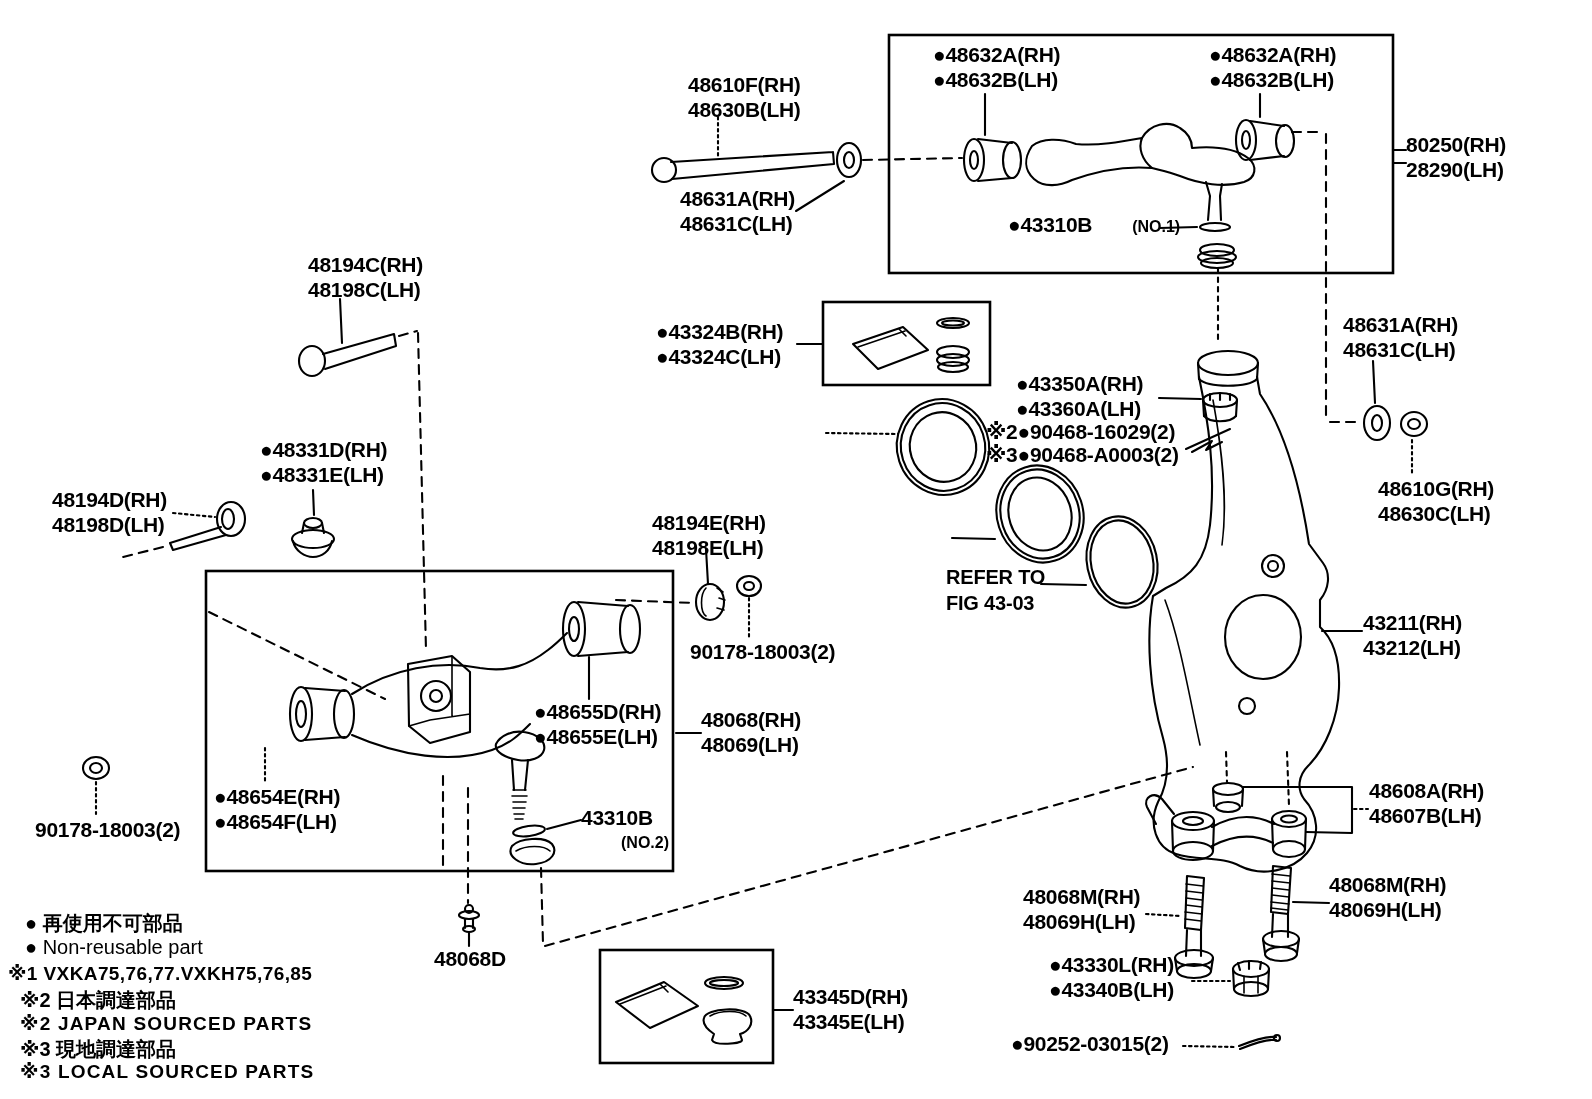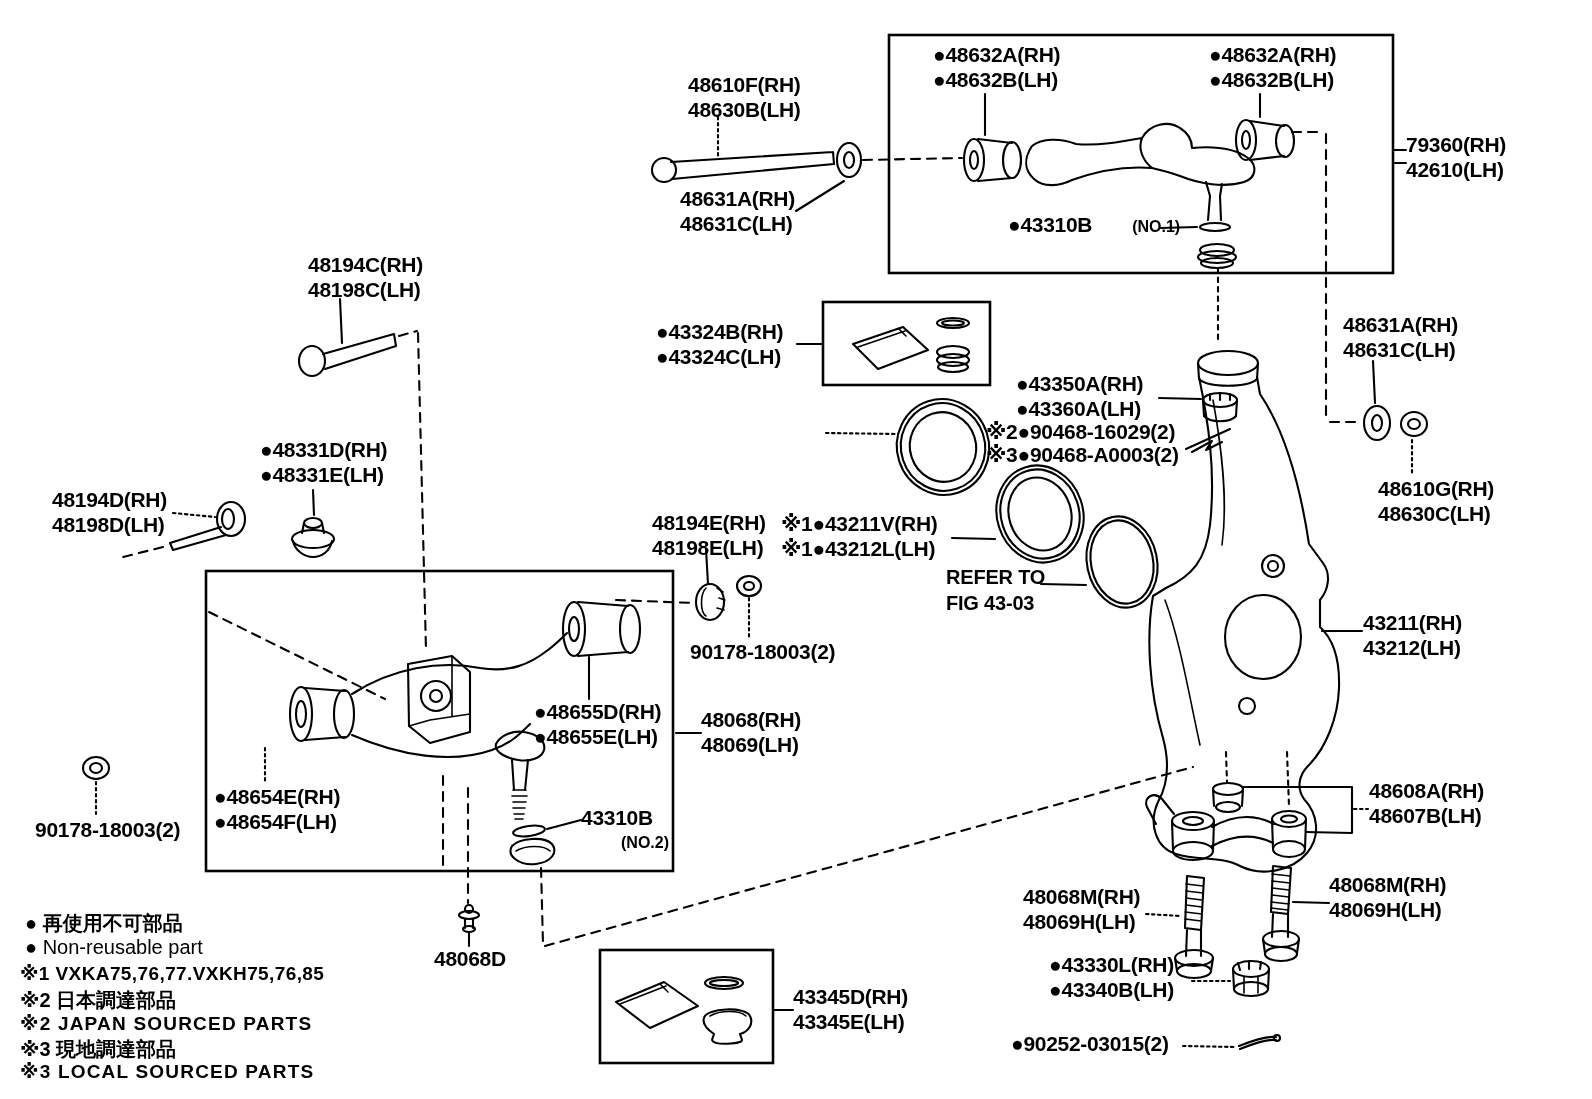--- a/index.html
+++ b/index.html
@@ -283,22 +283,22 @@
     <div>●48632B(LH)</div>
   </div>
   <div class="lbl" style="left:1209px;top:42px">
     <div>●48632A(RH)</div>
     <div>●48632B(LH)</div>
   </div>
   <div class="lbl" style="left:1008px;top:212px">
     <span>●43310B</span><span class="sm">(NO.1)</span>
   </div>
   <div class="lbl" style="left:1406px;top:132px">
-    <div>79360(RH)</div>
-    <div>42610(LH)</div>
+    <div>80250(RH)</div>
+    <div>28290(LH)</div>
   </div>
   <div class="lbl" style="left:1343px;top:312px">
     <div>48631A(RH)</div>
     <div>48631C(LH)</div>
   </div>
   <div class="lbl" style="left:1378px;top:476px">
     <div>48610G(RH)</div>
     <div>48630C(LH)</div>
   </div>
   <div class="lbl" style="left:1363px;top:610px">
@@ -334,24 +334,20 @@
   <div class="lbl" style="left:1016px;top:371px">
     <div>●43350A(RH)</div>
     <div>●43360A(LH)</div>
   </div>
   <div class="lbl" style="left:986px;top:419px">
     <div>※2●90468-16029(2)</div>
   </div>
   <div class="lbl" style="left:986px;top:442px">
     <div>※3●90468-A0003(2)</div>
   </div>
-  <div class="lbl" style="left:781px;top:511px">
-    <div>※1●43211V(RH)</div>
-    <div>※1●43212L(LH)</div>
-  </div>
   <div class="lbl ref" style="left:946px;top:564px;line-height:26px">
     <div>REFER TO</div>
     <div>FIG 43-03</div>
   </div>
   <div class="lbl" style="left:534px;top:699px">
     <div>●48655D(RH)</div>
     <div>●48655E(LH)</div>
   </div>
   <div class="lbl" style="left:701px;top:707px">
     <div>48068(RH)</div>
@@ -387,20 +383,20 @@
   <div class="lbl" style="left:1049px;top:952px">
     <div>●43330L(RH)</div>
     <div>●43340B(LH)</div>
   </div>
   <div class="lbl" style="left:1011px;top:1031px">
     <div>●90252-03015(2)</div>
   </div>
 
   <div class="legend" style="left:25px;top:910px">● 再使用不可部品</div>
   <div class="legend en" style="left:25px;top:936px">● Non-reusable part</div>
-  <div class="legend note1" style="left:20px;top:962px">※1 VXKA75,76,77.VXKH75,76,85</div>
+  <div class="legend note1" style="left:8px;top:962px">※1 VXKA75,76,77.VXKH75,76,85</div>
   <div class="legend" style="left:20px;top:987px">※2 日本調達部品</div>
   <div class="legend wide" style="left:20px;top:1012px">※2 JAPAN SOURCED PARTS</div>
   <div class="legend" style="left:20px;top:1036px">※3 現地調達部品</div>
   <div class="legend wide" style="left:20px;top:1060px">※3 LOCAL SOURCED PARTS</div>
 
   <div class="figcode" style="left:1505px;top:1070px">485566H</div>
 </div>
 
 </body></html>

